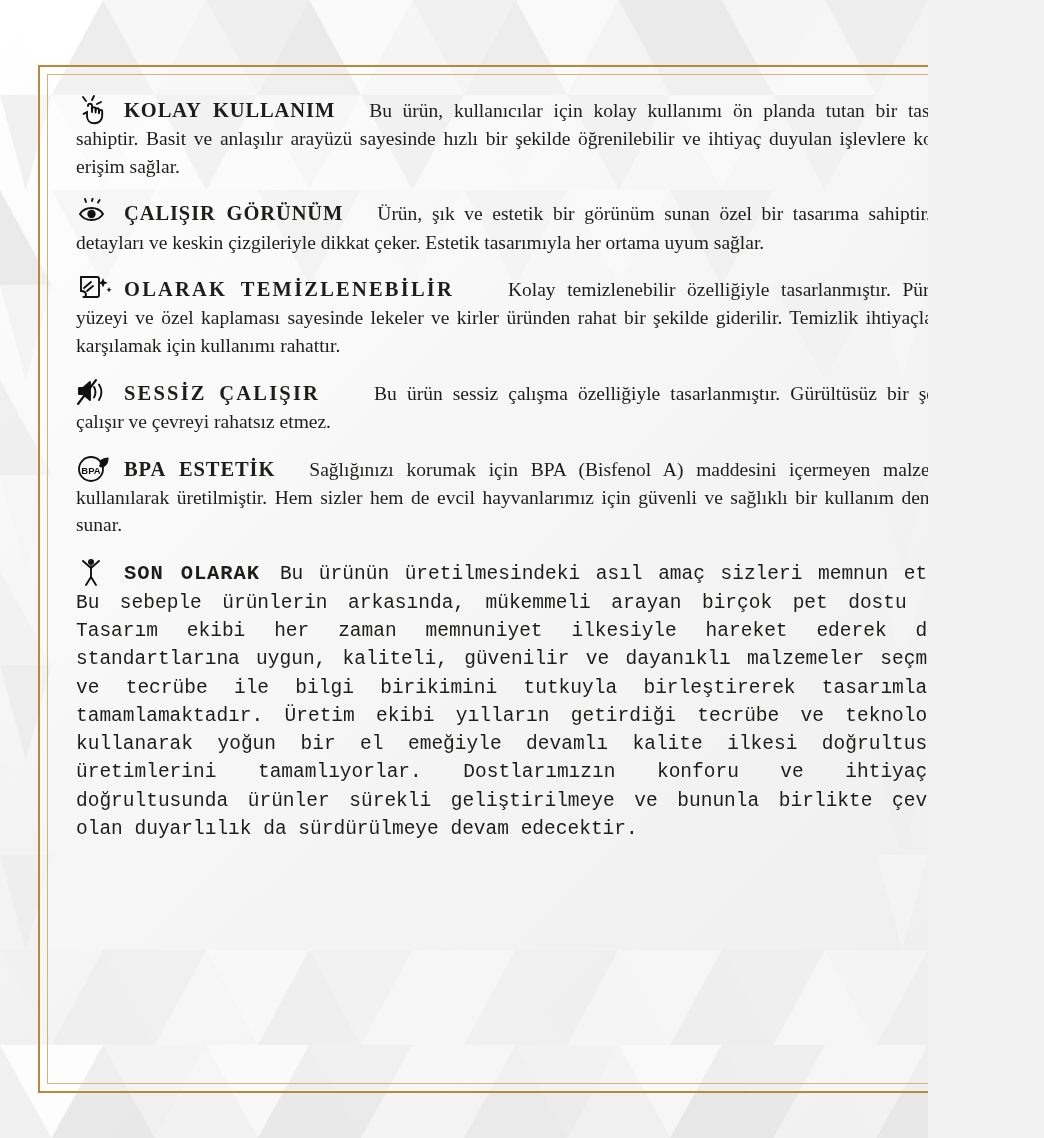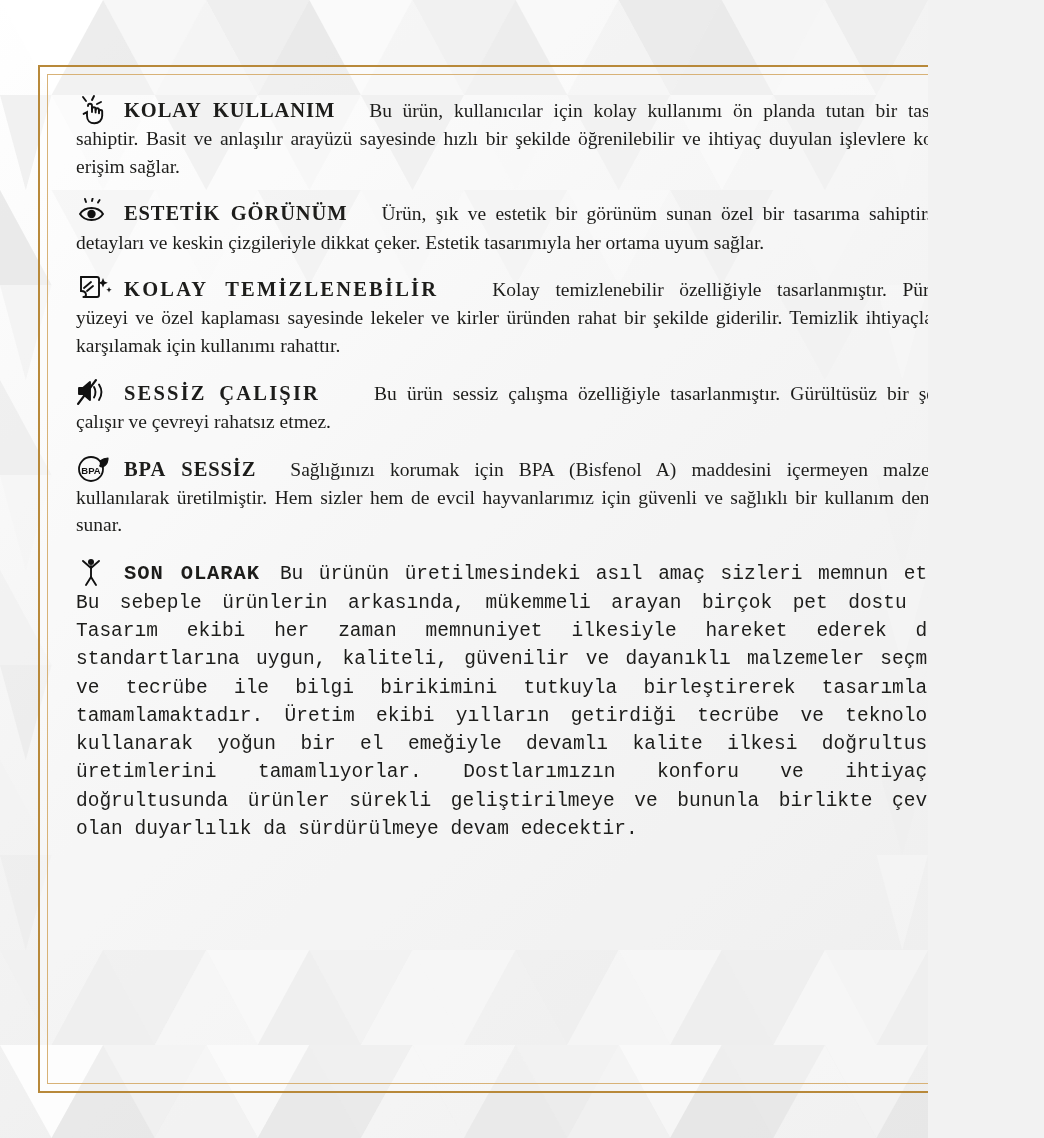--- a/index.html
+++ b/index.html
@@ -218,50 +218,50 @@
             </svg></span><span class="heading">KOLAY KULLANIM</span><span class="gap-md"></span><span>Bu ürün, kullanıcılar için kolay kullanımı ön planda tutan bir tasarıma sahiptir. Basit ve anlaşılır arayüzü sayesinde hızlı bir şekilde öğrenilebilir ve ihtiyaç duyulan işlevlere kolayca erişim sağlar.</span></p>
     </div>
 
     <div class="block">
       <p class="para"><span class="icon-slot"><svg width="42" height="30" viewBox="0 0 42 30" fill="none" stroke="#111" stroke-width="1.9" stroke-linecap="round">
               <path d="M10 4 L9 1"></path>
               <path d="M16 3 L16.6 0.6"></path>
               <path d="M22 4.6 L23.6 2"></path>
               <path d="M4 16 c5-8 18-8 23 0 -5 8-18 8-23 0z"></path>
               <circle cx="15.5" cy="16" r="4.2" fill="#111" stroke="none"></circle>
-            </svg></span><span class="heading">ESTETİK GÖRÜNÜM</span><span class="gap-md"></span><span>Ürün, şık ve estetik bir görünüm sunan özel bir tasarıma sahiptir. İnce detayları ve keskin çizgileriyle dikkat çeker. Estetik tasarımıyla her ortama uyum sağlar.</span></p>
+            </svg></span><span class="heading">ÇALIŞIR GÖRÜNÜM</span><span class="gap-md"></span><span>Ürün, şık ve estetik bir görünüm sunan özel bir tasarıma sahiptir. İnce detayları ve keskin çizgileriyle dikkat çeker. Estetik tasarımıyla her ortama uyum sağlar.</span></p>
     </div>
 
     <div class="block">
       <p class="para"><span class="icon-slot"><svg width="42" height="30" viewBox="0 0 42 30" fill="none" stroke="#111" stroke-width="1.9" stroke-linecap="round" stroke-linejoin="round">
               <path d="M5 3 h16 a2 2 0 0 1 2 2 v16 a2 2 0 0 1-2 2 H9"></path>
               <path d="M5 3 v14"></path>
               <path d="M5 17 c4 0 5 2 5 4 0 1.6-1.4 2-2.6 2"></path>
               <path d="M8 14 l7-6"></path>
               <path d="M11 17 l6-5"></path>
               <path d="M27 4 l1.4 3.4 3.4 1.4 -3.4 1.4 -1.4 3.4 -1.4-3.4 -3.4-1.4 3.4-1.4z" fill="#111" stroke="none"></path>
               <path d="M33 13 l0.8 1.9 1.9 0.8 -1.9 0.8 -0.8 1.9 -0.8-1.9 -1.9-0.8 1.9-0.8z" fill="#111" stroke="none"></path>
-            </svg></span><span class="heading wide">KOLAY TEMİZLENEBİLİR</span><span class="gap-lg"></span><span>Kolay temizlenebilir özelliğiyle tasarlanmıştır. Pürüzsüz yüzeyi ve özel kaplaması sayesinde lekeler ve kirler üründen rahat bir şekilde giderilir. Temizlik ihtiyaçlarınızı karşılamak için kullanımı rahattır.</span></p>
+            </svg></span><span class="heading wide">OLARAK TEMİZLENEBİLİR</span><span class="gap-lg"></span><span>Kolay temizlenebilir özelliğiyle tasarlanmıştır. Pürüzsüz yüzeyi ve özel kaplaması sayesinde lekeler ve kirler üründen rahat bir şekilde giderilir. Temizlik ihtiyaçlarınızı karşılamak için kullanımı rahattır.</span></p>
     </div>
 
     <div class="block">
       <p class="para"><span class="icon-slot"><svg width="42" height="30" viewBox="0 0 42 30" fill="none" stroke="#111" stroke-width="1.9" stroke-linecap="round" stroke-linejoin="round">
               <path d="M3 10 h4 l7-6 v18 l-7-6 H3z" fill="#111" stroke="#111"></path>
               <path d="M18 9 c2 3.5 2 7 0 10.5"></path>
               <path d="M23 6.5 c3.2 5 3.2 10.5 0 15.5"></path>
               <path d="M2 26 L20 2" stroke-width="2.1"></path>
             </svg></span><span class="heading wide">SESSİZ ÇALIŞIR</span><span class="gap-lg"></span><span>Bu ürün sessiz çalışma özelliğiyle tasarlanmıştır. Gürültüsüz bir şekilde çalışır ve çevreyi rahatsız etmez.</span></p>
     </div>
 
     <div class="block">
       <p class="para"><span class="icon-slot"><svg width="42" height="30" viewBox="0 0 42 30" fill="none" stroke="#111" stroke-width="1.8" stroke-linecap="round" stroke-linejoin="round">
               <circle cx="15" cy="15" r="12"></circle>
               <text x="15" y="19.5" font-family="Liberation Sans, sans-serif" font-size="9.5" font-weight="bold" text-anchor="middle" fill="#111" stroke="none">BPA</text>
               <path d="M24 7 c4-3 8-3 8-3 0 0 0 5-3 7.5 -2.4 2-4.6 1.2-5.4 0.4" fill="#111" stroke="#111" stroke-width="1.2"></path>
-            </svg></span><span class="heading">BPA SESSİZ</span><span class="gap-md"></span><span>Sağlığınızı korumak için BPA (Bisfenol A) maddesini içermeyen malzemeler kullanılarak üretilmiştir. Hem sizler hem de evcil hayvanlarımız için güvenli ve sağlıklı bir kullanım deneyimi sunar.</span></p>
+            </svg></span><span class="heading">BPA ESTETİK</span><span class="gap-md"></span><span>Sağlığınızı korumak için BPA (Bisfenol A) maddesini içermeyen malzemeler kullanılarak üretilmiştir. Hem sizler hem de evcil hayvanlarımız için güvenli ve sağlıklı bir kullanım deneyimi sunar.</span></p>
     </div>
 
     <div class="block last">
       <p class="para"><span class="icon-slot"><svg width="42" height="30" viewBox="0 0 42 30" fill="none" stroke="#111" stroke-width="1.9" stroke-linecap="round" stroke-linejoin="round">
               <circle cx="15" cy="5" r="3" fill="#111" stroke="none"></circle>
               <path d="M15 9 v11"></path>
               <path d="M15 11 L7 4"></path>
               <path d="M15 11 L23 4"></path>
               <path d="M15 20 L10 28"></path>
               <path d="M15 20 L20 28"></path>

